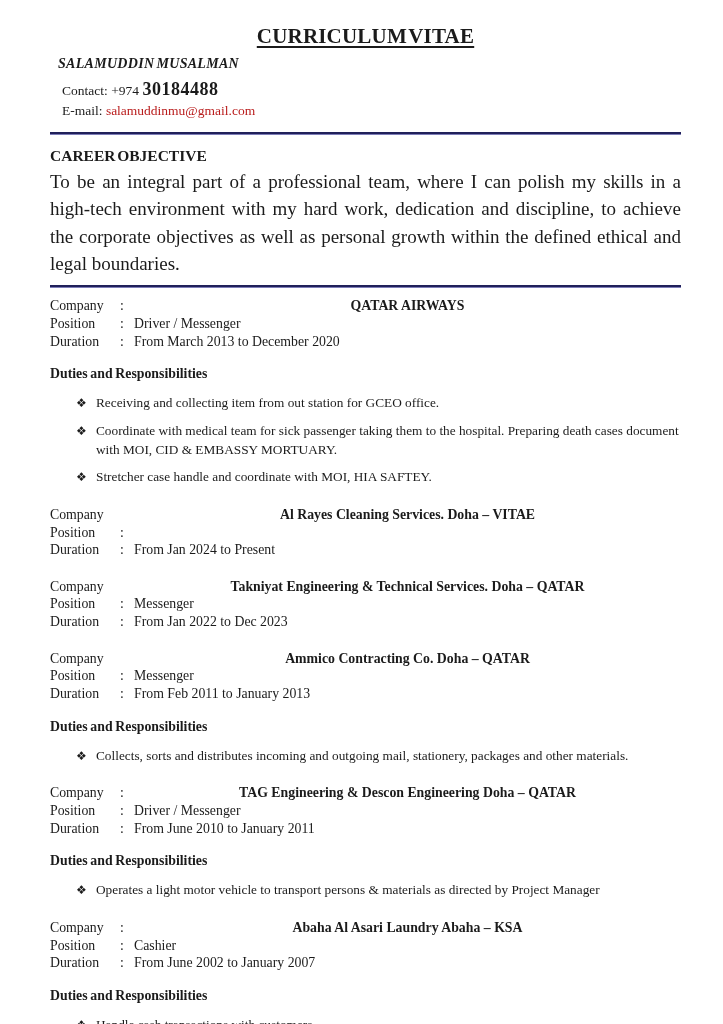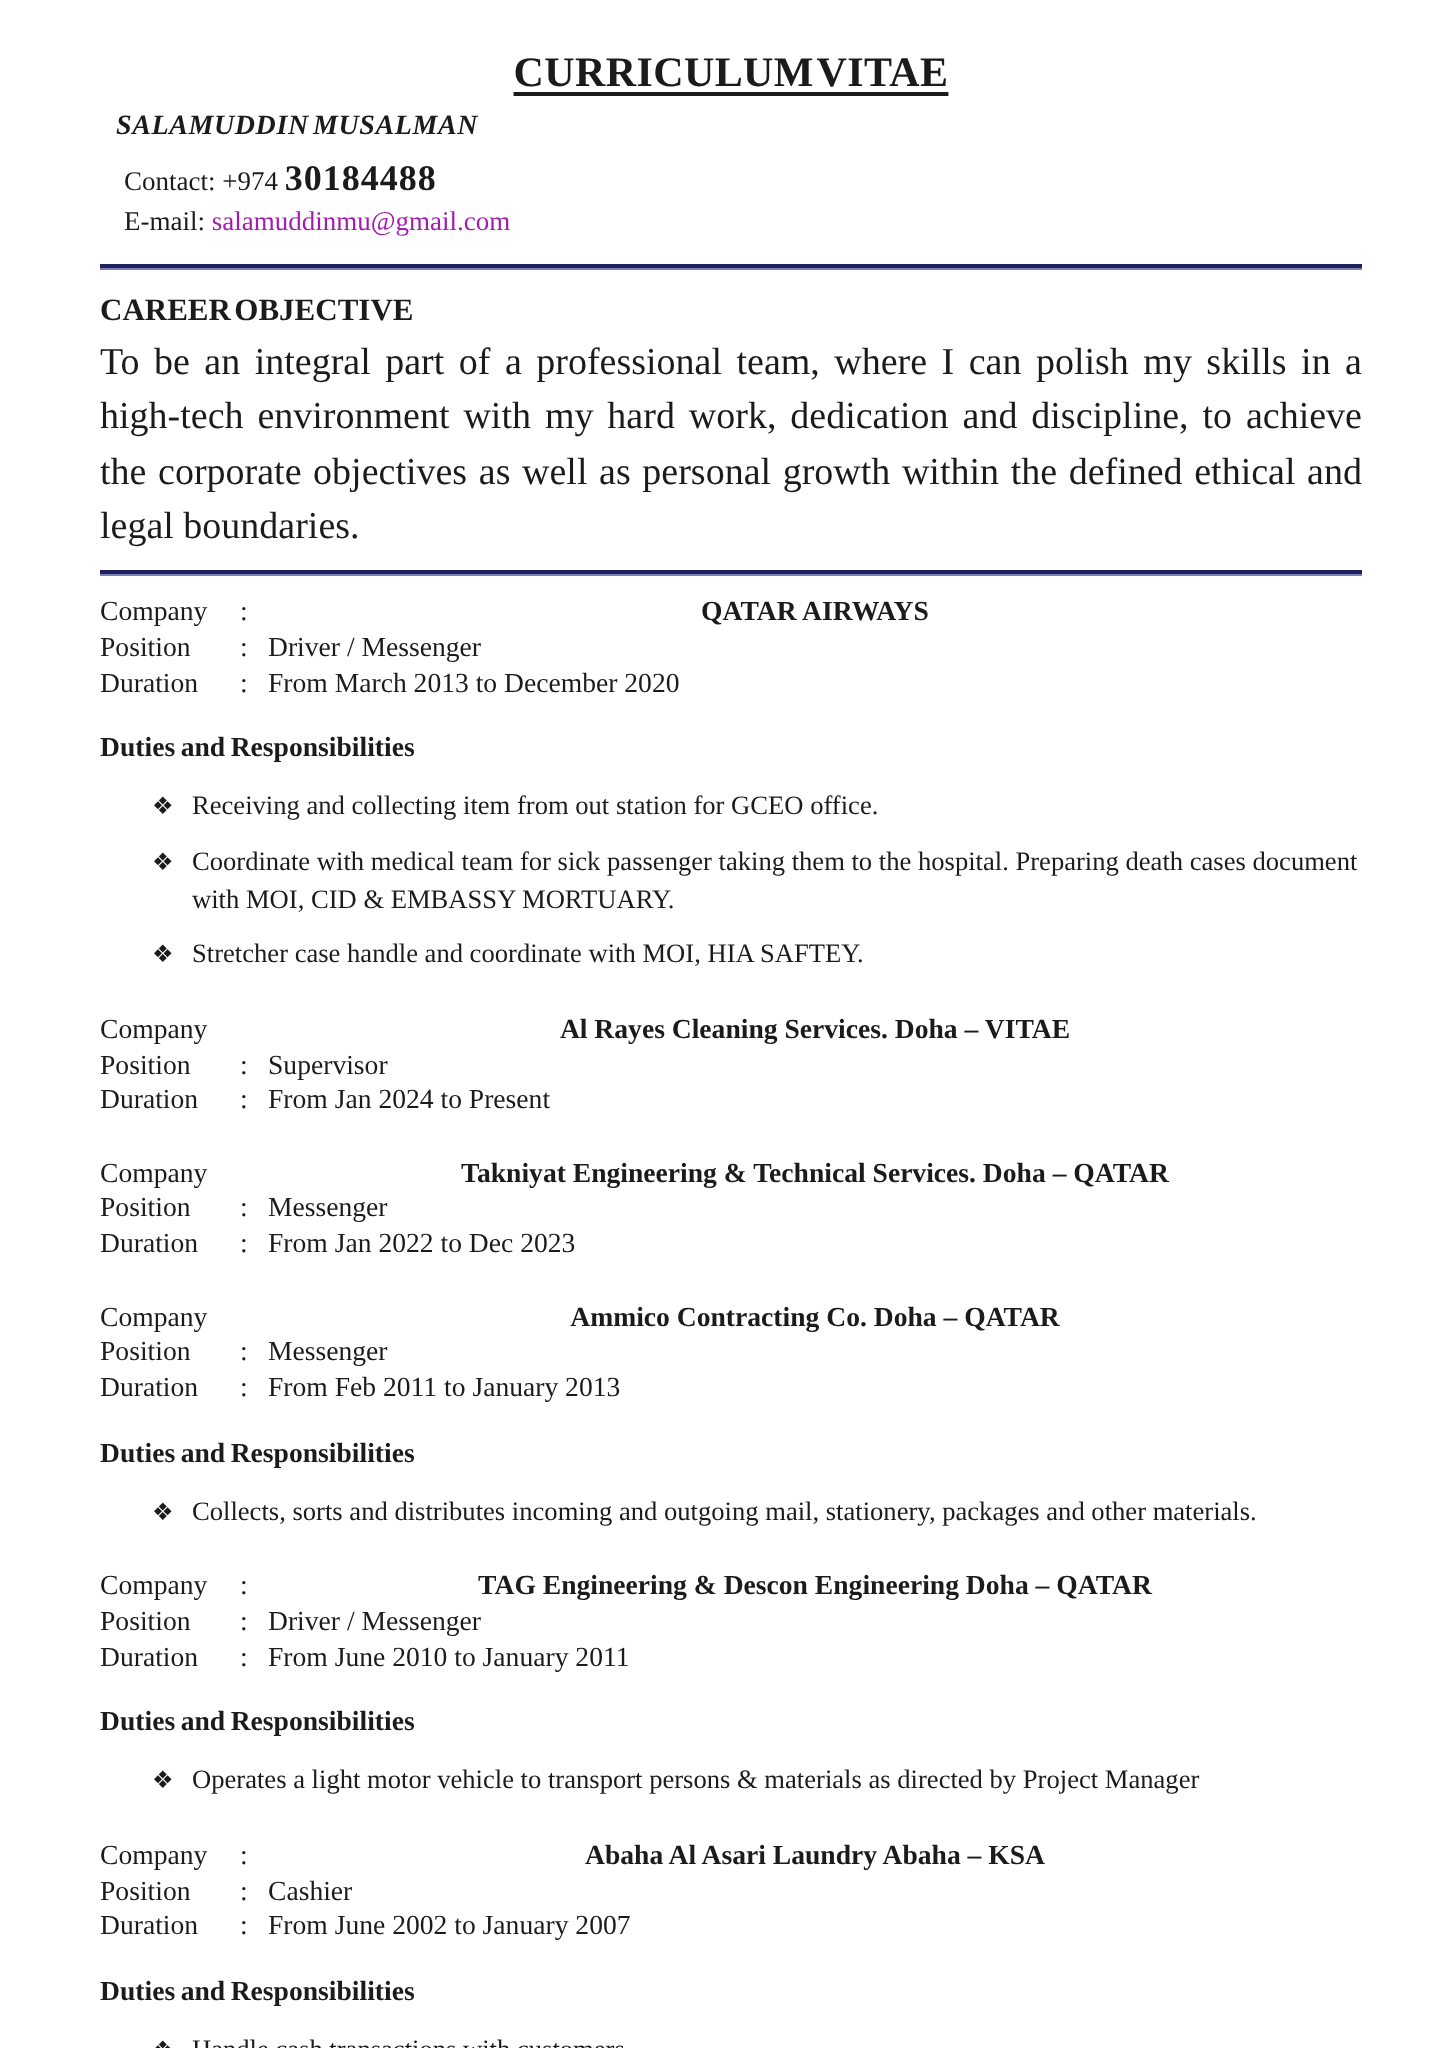--- a/index.html
+++ b/index.html
@@ -50,21 +50,21 @@
   .contact-number {
     font-size: 18px;
     font-weight: bold;
     letter-spacing: 0.5px;
   }
   .email-line {
     font-size: 13.5px;
     margin: 3px 0 0 12px;
   }
   .email-link {
-    color: #a21caf;
+    color: #b91c1c;
     cursor: pointer;
   }
   .rule {
     height: 2px;
     background: #20205a;
     border-bottom: 1px solid #7d7db8;
     margin: 0;
   }
   .rule-1 { margin-top: 13px; }
   .rule-2 { margin-top: 8px; }
@@ -183,21 +183,20 @@
 
   <section class="job">
     <div class="kv-row">
       <span class="kv-label">Company</span>
       <span class="kv-sep"></span>
       <span class="kv-value company">Al Rayes Cleaning Services. Doha – VITAE</span>
     </div>
     <div class="kv-row">
       <span class="kv-label">Position</span>
       <span class="kv-sep">:</span>
-      <span class="kv-value">Supervisor</span>
     </div>
     <div class="kv-row">
       <span class="kv-label">Duration</span>
       <span class="kv-sep">:</span>
       <span class="kv-value">From Jan 2024 to Present</span>
     </div>
   </section>
 
   <section class="job">
     <div class="kv-row">

